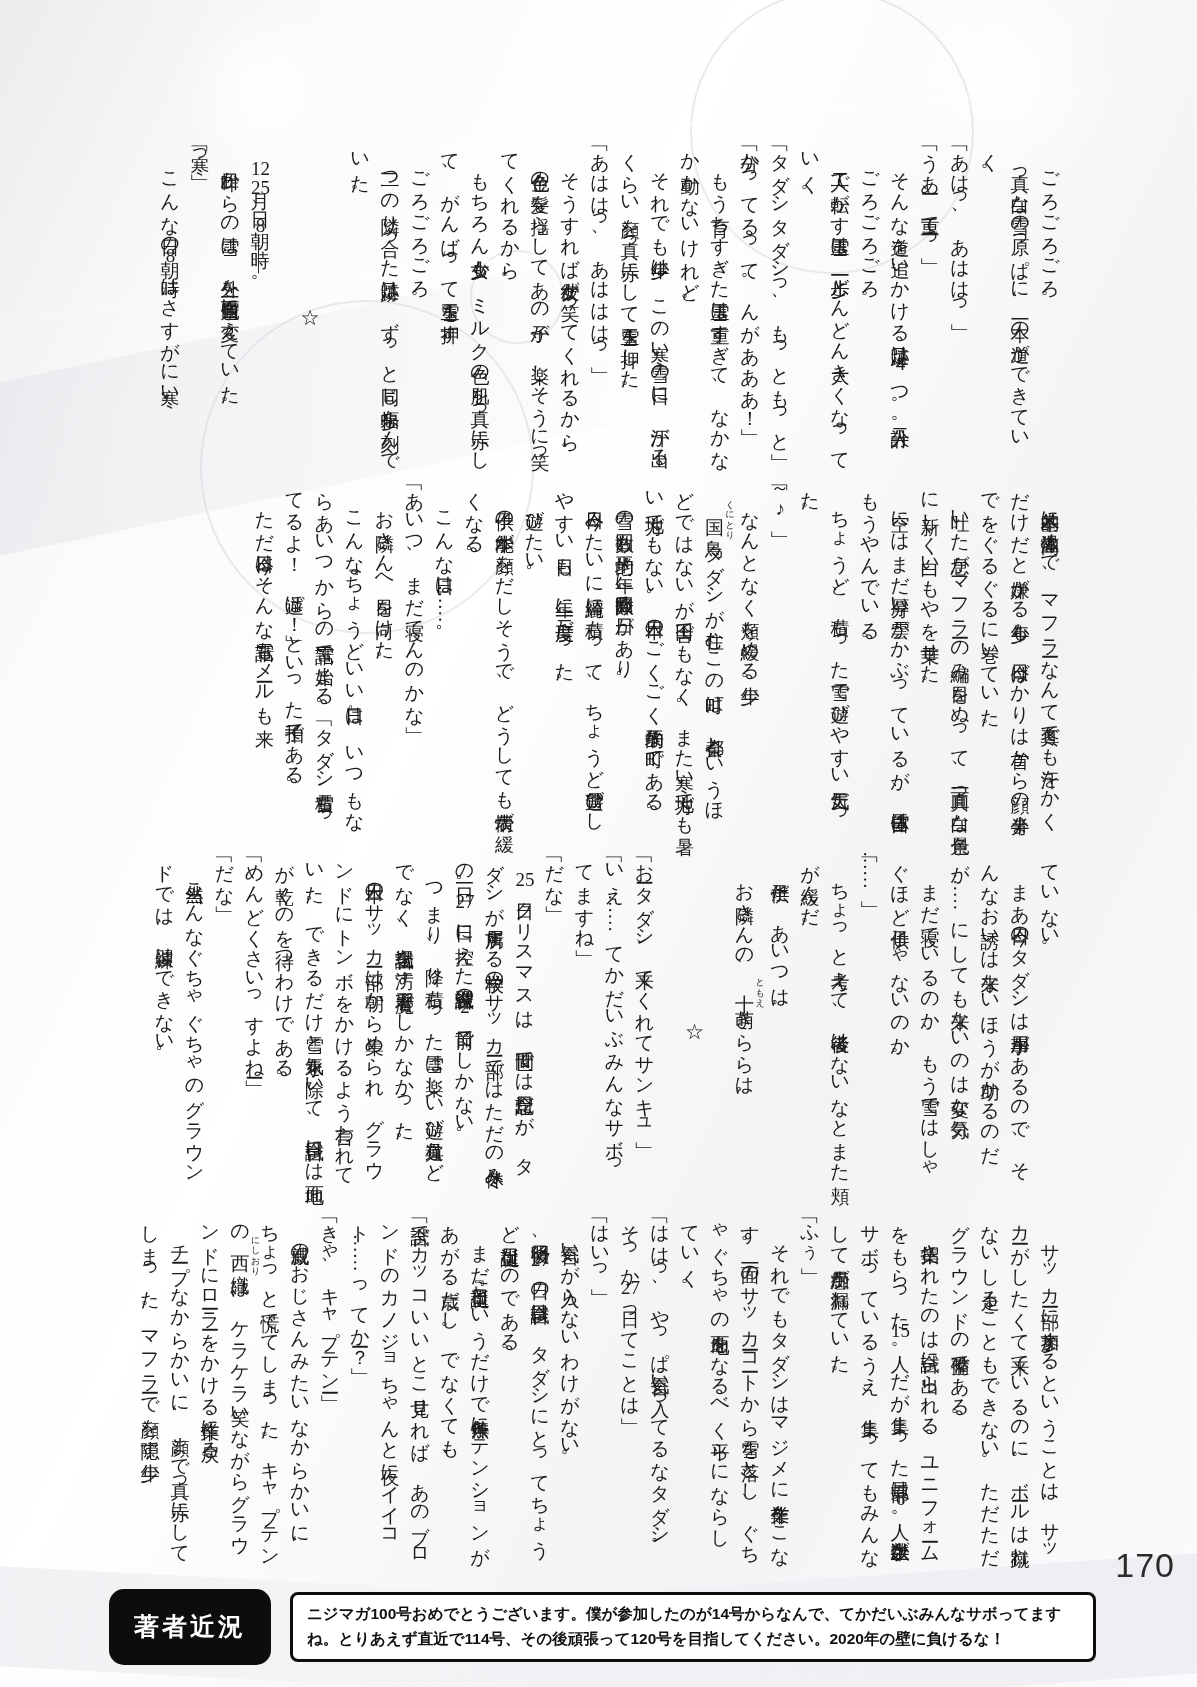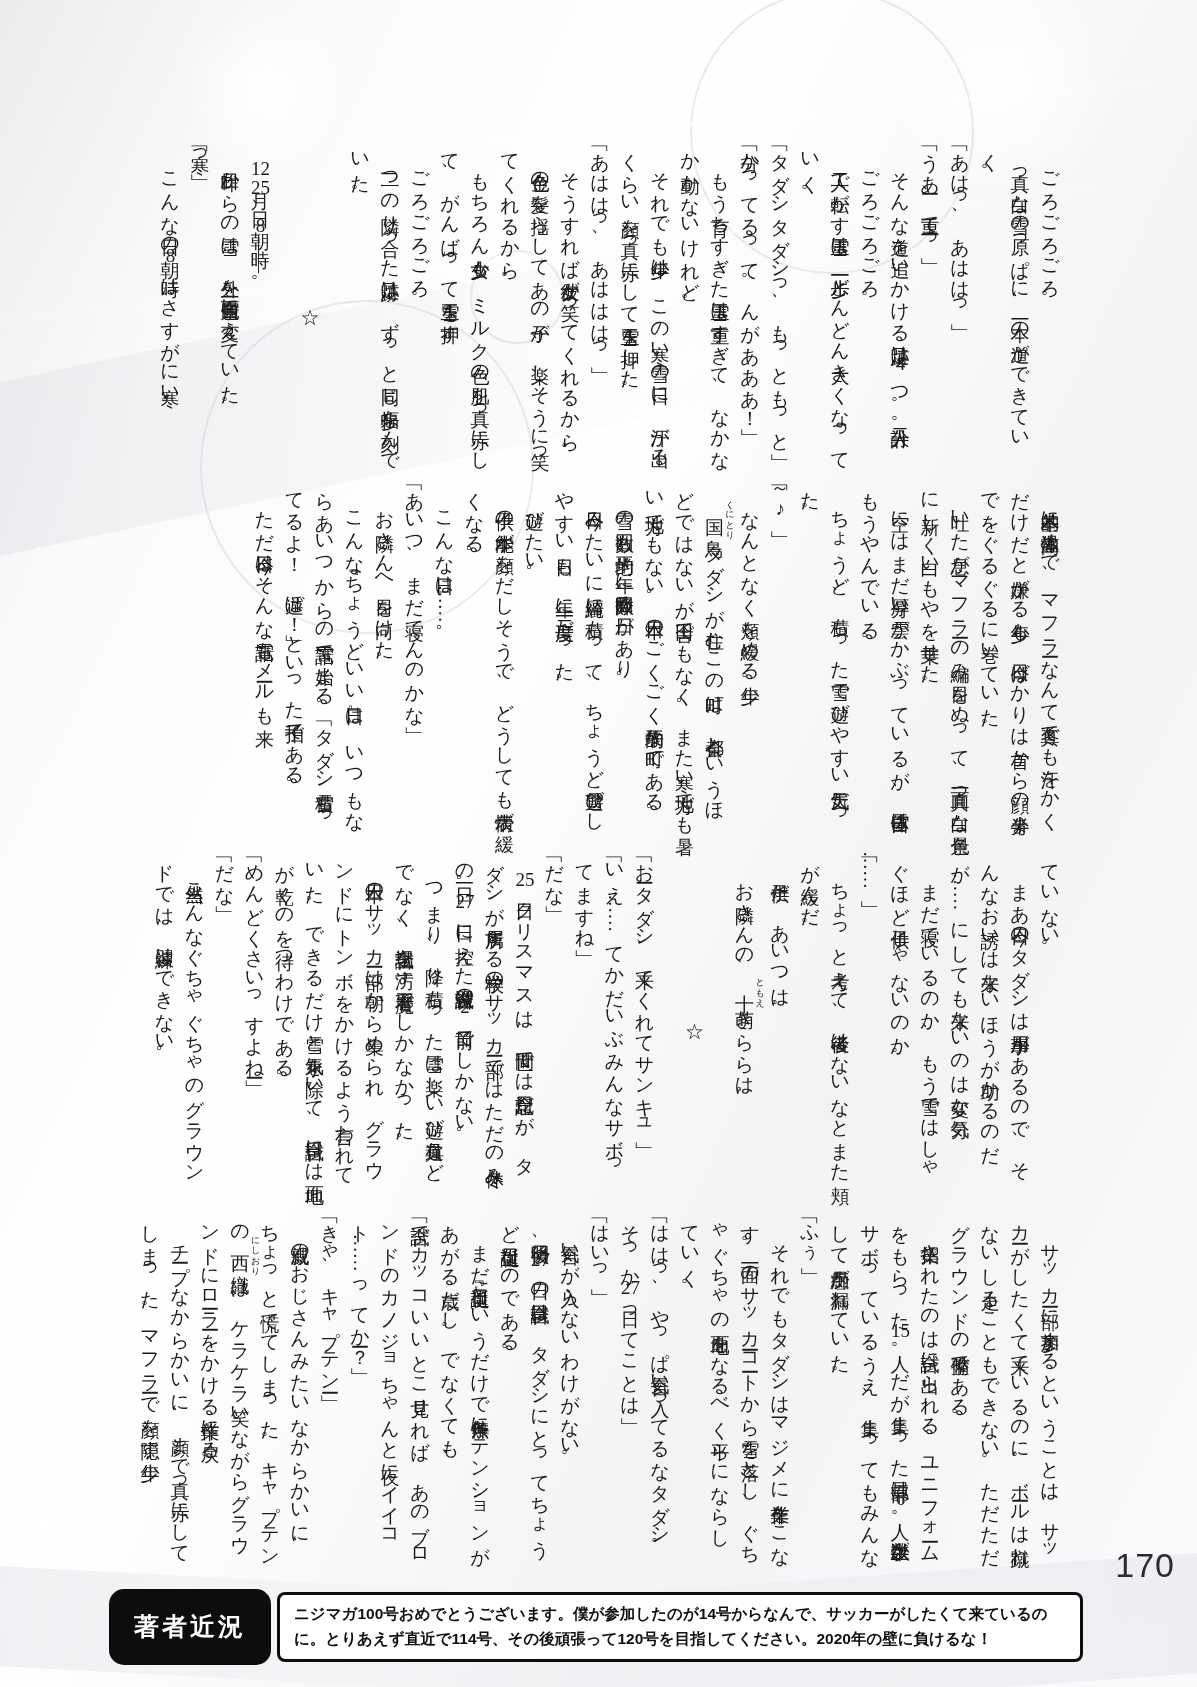--- a/index.html
+++ b/index.html
@@ -37,21 +37,21 @@
   #band-1 { top:140px;  height:326px; }
   #band-2 { top:479px;  height:345px; }
   #band-3 { top:851px;  height:333px; }
   #band-4 { top:1212px; height:346px; }
   .band p { margin:0; padding:0; }
   .band p.star { text-align:center; margin:0 20px; }
   ruby rt { font-size:9px; letter-spacing:0; }
   .tcy { text-combine-upright:all; }
 
   
-  .footer { position:absolute; left:112px; top:1592px; display:flex; align-items:stretch; gap:9px;
+  .footer { position:absolute; left:112px; top:1592px; display:flex; align-items:stretch; gap:22px;
             font-family:"Liberation Sans", sans-serif; }
   .footer-label { background:#0d0d0d; color:#ffffff; border-radius:12px; padding:0 22px;
                   font-size:25px; font-weight:bold; letter-spacing:3px;
                   display:flex; align-items:center; box-shadow:0 0 0 3px #0d0d0d; }
   .footer-box { background:#ffffff; border:3px solid #0d0d0d; border-radius:8px; padding:7px 14px;
                 width:772px; font-size:15.5px; font-weight:bold; line-height:1.6; color:#101010;
                 display:flex; align-items:center; }
   .page-number { position:absolute; right:22px; top:1546px; font-size:34px; color:#2b2b2b;
                  font-family:"Liberation Sans", sans-serif; letter-spacing:1px; }
 </style>
@@ -145,15 +145,15 @@
       <p>「試合でカッコいいとこ見せれば、あのブロンドのカノジョちゃんと夜にイイコト……ってかー？」</p>
       <p>「きゃ、キャプテンー」</p>
       <p>　親戚のおじさんみたいなからかいに、ちょっと慌ててしまった。キャプテンの<ruby>西織<rt>にしおり</rt></ruby>は、ケラケラ笑いながらグラウンドにローラーをかける作業に戻る。</p>
       <p>　チープなからかいに、顔まで真っ赤にしてしまった。マフラーで顔を隠す少年。</p>
     </div>
 
   <div class="page-number">170</div>
 
   <div class="footer">
     <div class="footer-label">著者近況</div>
-    <div class="footer-box">ニジマガ100号おめでとうございます。僕が参加したのが14号からなんで、サッカーがしたくて来ているのに。とりあえず直近で114号、その後頑張って120号を目指してください。2020年の壁に負けるな！</div>
+    <div class="footer-box">ニジマガ100号おめでとうございます。僕が参加したのが14号からなんで、てかだいぶみんなサボってますね。とりあえず直近で114号、その後頑張って120号を目指してください。2020年の壁に負けるな！</div>
   </div>
 </div>
 
 </body></html>

